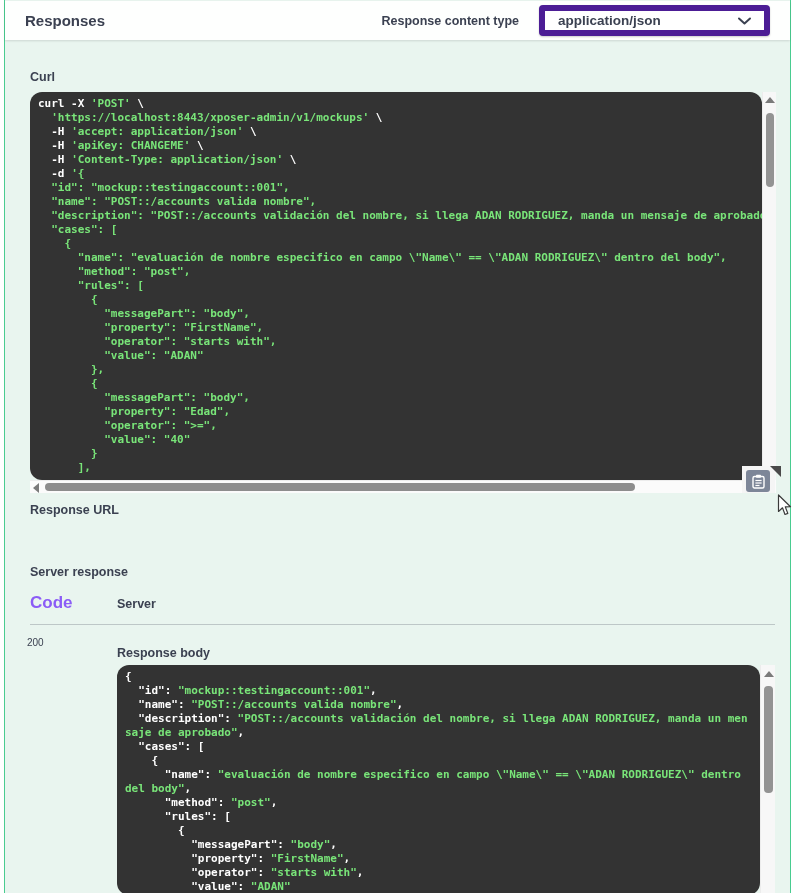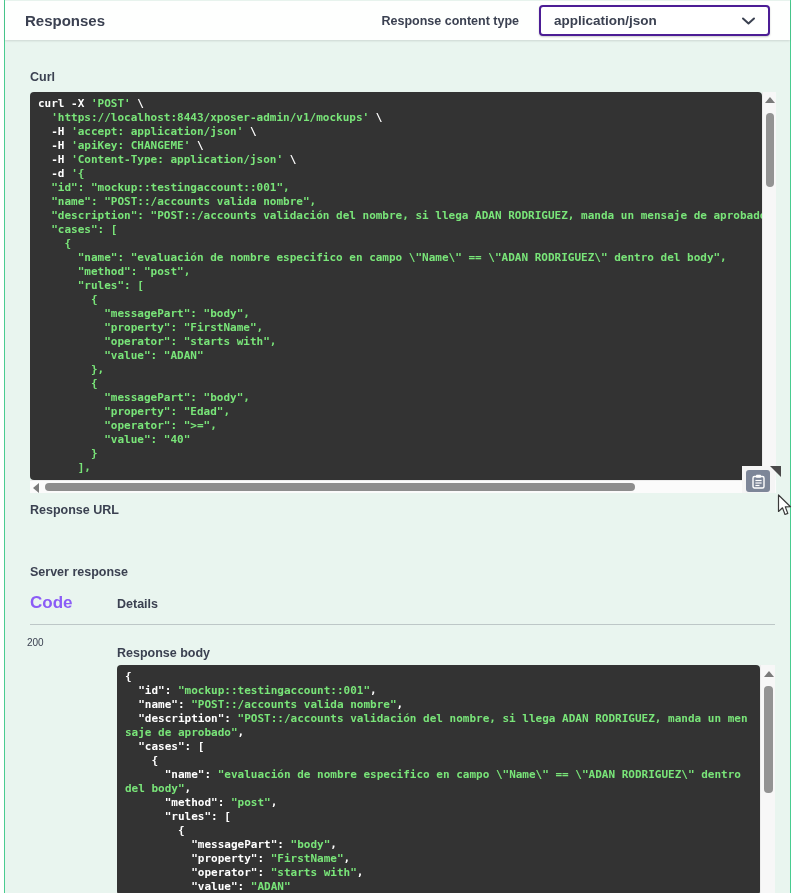--- a/index.html
+++ b/index.html
@@ -40,21 +40,21 @@
   .section-header h3 {
     font-size: 15px;
     font-weight: 700;
     color: #3b4151;
   }
   .header-right { display: flex; align-items: center; gap: 20px; margin-left: 48px; }
   .content-type-label { font-size: 12.5px; font-weight: 700; color: #3b4151; }
   .content-type-select {
     width: 231px;
     height: 31px;
-    border: 2px solid #4c1d95;
+    border: 6px solid #4c1d95;
     border-radius: 4px;
     background: #ffffff;
     display: flex;
     align-items: center;
     justify-content: space-between;
     padding: 0 12px 0 13px;
     cursor: pointer;
     box-shadow: 0 1px 2px rgba(0,0,0,0.2);
   }
   .content-type-select .sel-text { font-size: 13.5px; font-weight: 700; color: #3b4151; }
@@ -62,21 +62,21 @@
   .body-label {
     position: absolute;
     font-size: 12.5px;
     font-weight: 700;
     color: #3b4151;
   }
 
   
   .codebar {
     background: #333333;
-    border-radius: 4px;
+    border-radius: 12px;
     font-family: "DejaVu Sans Mono", "Liberation Mono", monospace;
     font-weight: 600;
     font-size: 11px;
     line-height: 14px;
     color: #ffffff;
   }
   .code-line { white-space: pre; }
   .wrap .code-line { white-space: pre-wrap; word-break: break-all; }
   .tok-p { color: #ffffff; }
   .tok-s { color: #79e579; }
@@ -205,21 +205,21 @@
           <line x1="3.4" y1="11.5" x2="7.5" y2="11.5" stroke="#ffffff" stroke-width="1.2"></line>
         </svg>
       </button>
     </div>
 
     <div class="body-label" style="left:25px; top:510px;">Response URL</div>
 
     <div class="body-label" style="left:25px; top:572px;">Server response</div>
 
     <div class="code-col-header">Code</div>
-    <div class="details-col-header">Details</div>
+    <div class="details-col-header">Server</div>
     <div class="table-divider"></div>
 
     <div class="status-code">200</div>
     <div class="body-label" style="left:112px; top:653px;">Response body</div>
 
     <div class="resp-wrap">
       <pre class="codebar resp-pre wrap"><div class="code-line"><span class="tok-p">{</span></div><div class="code-line"><span class="tok-p">  "id": </span><span class="tok-s">"mockup::testingaccount::001"</span><span class="tok-p">,</span></div><div class="code-line"><span class="tok-p">  "name": </span><span class="tok-s">"POST::/accounts valida nombre"</span><span class="tok-p">,</span></div><div class="code-line"><span class="tok-p">  "description": </span><span class="tok-s">"POST::/accounts validación del nombre, si llega ADAN RODRIGUEZ, manda un mensaje de aprobado"</span><span class="tok-p">,</span></div><div class="code-line"><span class="tok-p">  "cases": [</span></div><div class="code-line"><span class="tok-p">    {</span></div><div class="code-line"><span class="tok-p">      "name": </span><span class="tok-s">"evaluación de nombre especifico en campo \"Name\" == \"ADAN RODRIGUEZ\" dentro del body"</span><span class="tok-p">,</span></div><div class="code-line"><span class="tok-p">      "method": </span><span class="tok-s">"post"</span><span class="tok-p">,</span></div><div class="code-line"><span class="tok-p">      "rules": [</span></div><div class="code-line"><span class="tok-p">        {</span></div><div class="code-line"><span class="tok-p">          "messagePart": </span><span class="tok-s">"body"</span><span class="tok-p">,</span></div><div class="code-line"><span class="tok-p">          "property": </span><span class="tok-s">"FirstName"</span><span class="tok-p">,</span></div><div class="code-line"><span class="tok-p">          "operator": </span><span class="tok-s">"starts with"</span><span class="tok-p">,</span></div><div class="code-line"><span class="tok-p">          "value": </span><span class="tok-s">"ADAN"</span></div></pre>
       <div class="sb-track-v" style="left:643px; top:0; width:15px; height:230px;">
         <span class="sb-arrow arrow-up" style="left:2.5px; top:6px;"></span>
         <span class="sb-thumb-v" style="top:21px; height:107px; width:9px;"></span>

